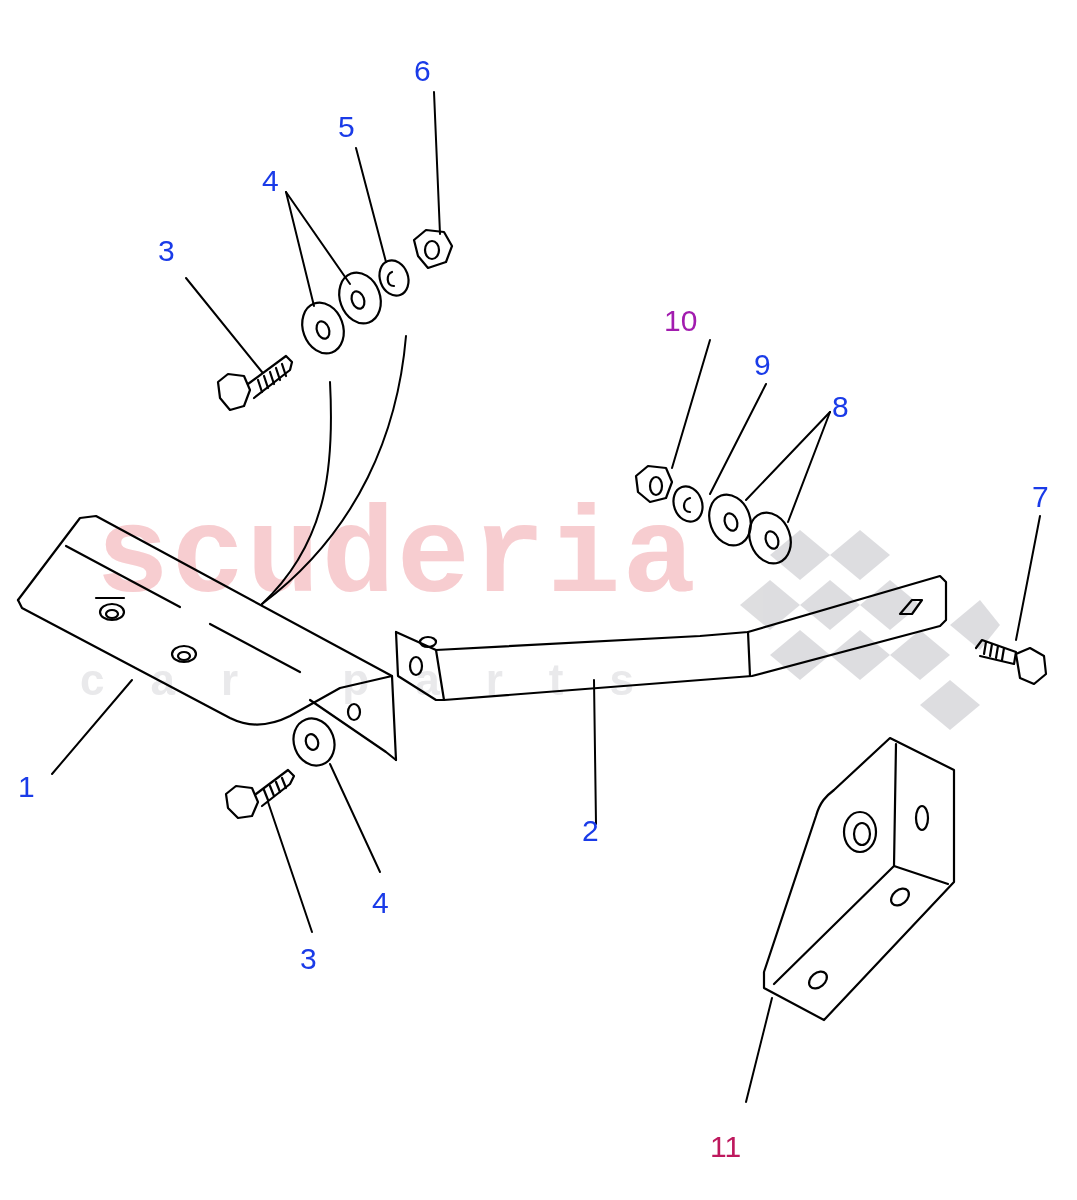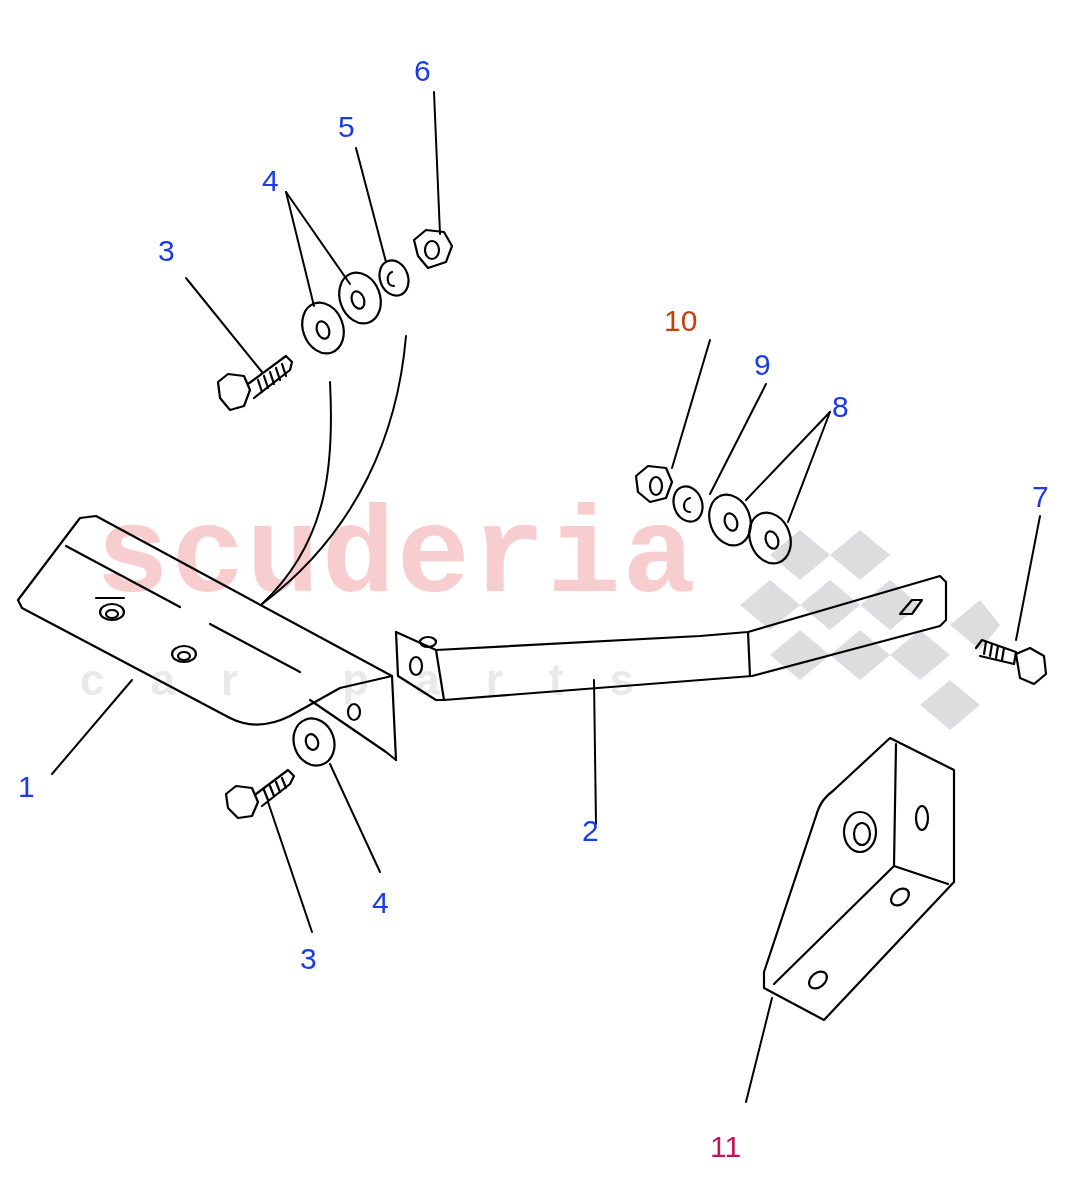--- a/index.html
+++ b/index.html
@@ -148,15 +148,15 @@
   <div class="callout" style="left:582px;top:816px;color:#1a3be8">2</div>
   <div class="callout" style="left:158px;top:236px;color:#1a3be8">3</div>
   <div class="callout" style="left:300px;top:944px;color:#1a3be8">3</div>
   <div class="callout" style="left:262px;top:166px;color:#1a3be8">4</div>
   <div class="callout" style="left:372px;top:888px;color:#1a3be8">4</div>
   <div class="callout" style="left:338px;top:112px;color:#1a3be8">5</div>
   <div class="callout" style="left:414px;top:56px;color:#1a3be8">6</div>
   <div class="callout" style="left:1032px;top:482px;color:#1a3be8">7</div>
   <div class="callout" style="left:832px;top:392px;color:#1a3be8">8</div>
   <div class="callout" style="left:754px;top:350px;color:#1a3be8">9</div>
-  <div class="callout" style="left:664px;top:306px;color:#c2410c">10</div>
+  <div class="callout" style="left:664px;top:306px;color:#a21caf">10</div>
   <div class="callout" style="left:710px;top:1132px;color:#be185d">11</div>
 </div>
 
 </body></html>

